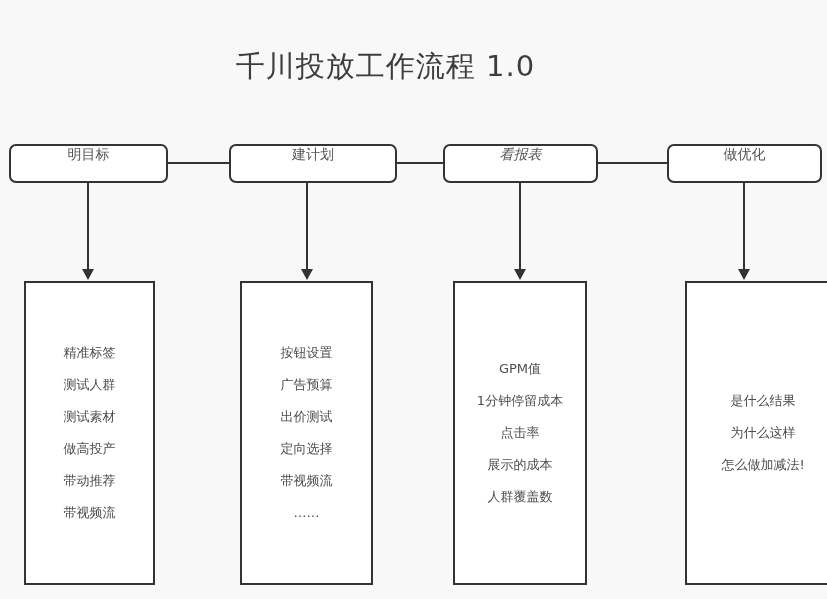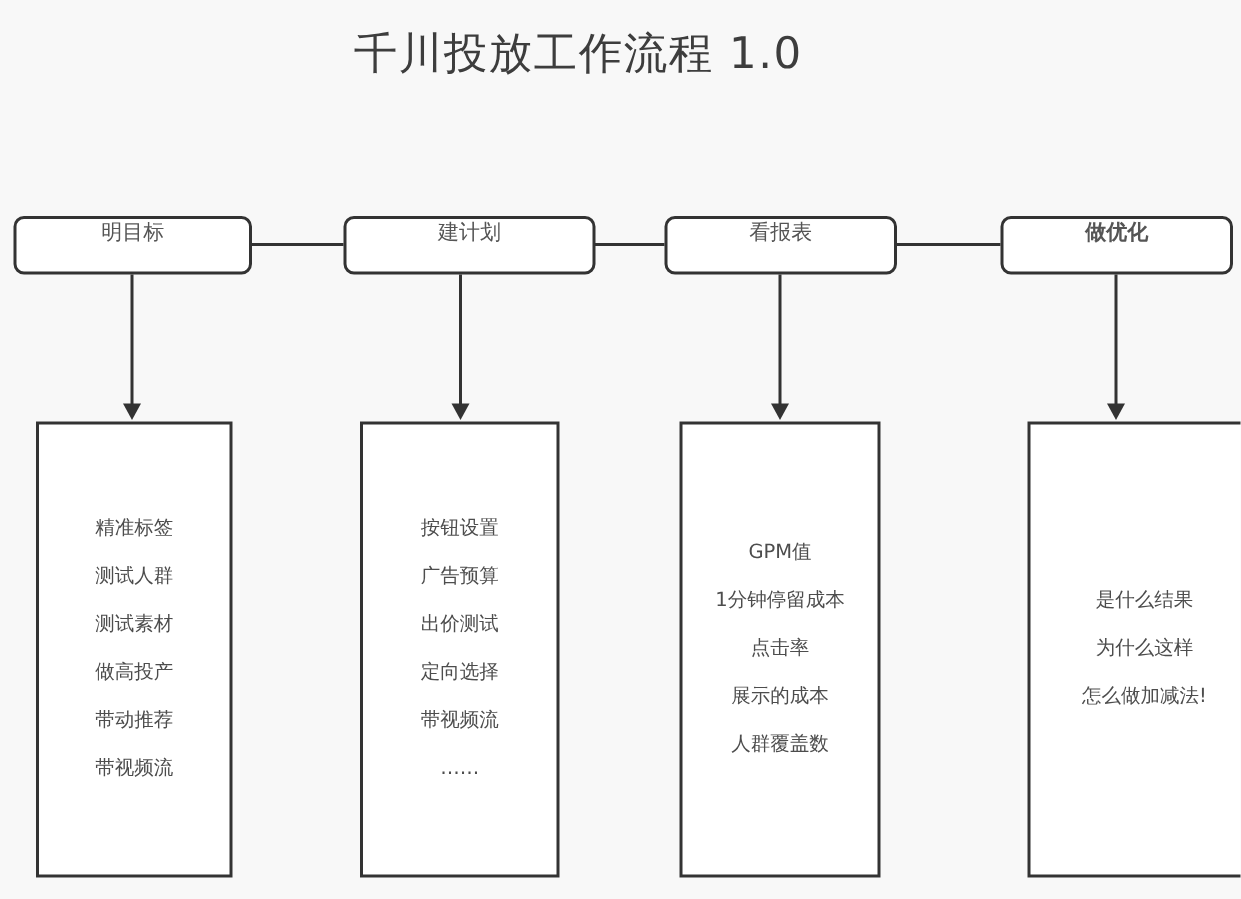--- a/index.html
+++ b/index.html
@@ -15,21 +15,21 @@
   body {
     font-family: "DejaVu Sans", "Liberation Sans", sans-serif;
     background: var(--bg);
     position: relative;
     overflow: hidden;
   }
   .stage { position:absolute; inset:0; }
 
   .title {
     position:absolute;
-    top:16px; left:0; right:56px;
+    top:47px; left:0; right:56px;
     text-align:center;
     font-size:29px;
     font-weight:400;
     letter-spacing:1px;
     color:var(--title-text);
   }
 
   .top-box {
     position:absolute;
     top:144px; height:39px;
@@ -53,22 +53,22 @@
   .detail-box .item {
     height:32px; line-height:32px;
     font-size:13px;
     color:var(--item-text);
     white-space:nowrap;
   }
 
   
   .top-box.c0 { left:9px;   width:159px; }
   .top-box.c1 { left:229px; width:168px; }
-  .top-box.c2 { left:443px; width:155px; }
-  .top-box.c3 { left:667px; width:155px;font-weight:bold; }
+  .top-box.c2 { left:443px; width:155px;font-style:italic; }
+  .top-box.c3 { left:667px; width:155px; }
 
   .detail-box.c0 { left:24px;  width:131px; }
   .detail-box.c1 { left:240px; width:133px; }
   .detail-box.c2 { left:453px; width:134px; }
   .detail-box.c3 { left:642px; width:156px;margin-left:43px; }
 
   
   .h-connector { position:absolute; top:162px; height:2px; background:var(--line); z-index:1; }
   .h-connector.h0 { left:168px; width:61px; }
   .h-connector.h1 { left:385px; width:58px; }

